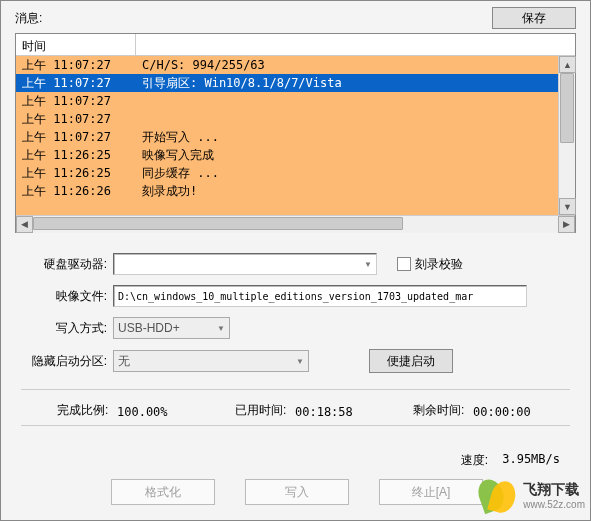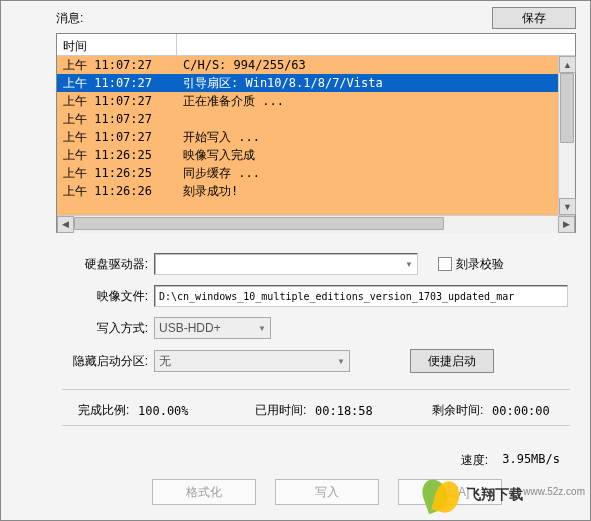--- a/index.html
+++ b/index.html
@@ -12,21 +12,20 @@
     position: relative;
     overflow: hidden;
   }
   .window {
     background: #f4f4f4;
     border: 1px solid #888;
     width: 591px;
     height: 521px;
     display: flex;
     flex-direction: column;
-    padding-left: 41px;
   }
   .topbar {
     display: flex;
     align-items: center;
     padding: 6px 14px 4px 14px;
   }
   .topbar-label {
     flex: 0 0 auto;
   }
   .topbar-spacer { flex: 1; }
@@ -150,38 +149,39 @@
     font-size: 12px;
     margin-left: 60px;
   }
   .divider {
     border: none;
     border-top: 1px solid #ccc;
     margin: 6px 20px;
   }
   .progress-row {
     display: flex;
-    align-items: center;
+    align-items: flex-end;
     padding: 6px 20px 0 36px;
     font-size: 12px;
+    margin-left: 20px;
   }
   .progress-row .pg-label { min-width: 60px; }
   .progress-row .pg-val { min-width: 78px; font-family: monospace; text-align: left;}
   .speed-row {
     display: flex;
     justify-content: flex-end;
     padding: 20px 30px 4px 20px;
   }
   .speed-row .sp-label { margin-right: 14px; }
   .speed-row .sp-val { font-family: monospace; }
   .bottom-buttons {
     display: flex;
     justify-content: flex-start;
     padding: 6px 0 10px 110px;
-    gap: 19px;
+    gap: 30px;
   }
   .bottom-btn {
     width: 104px; height: 26px;
     background: #fafafa;
     border: 1px solid #bbb;
     color: #a0a0a0;
     font-size: 12px;
   }
   .watermark {
     position: absolute;
@@ -195,21 +195,21 @@
     width: 40px; height: 40px;
     position: relative;
   }
   .watermark .leaf1, .watermark .leaf2 {
     position: absolute; width: 24px; height: 32px;
     border-radius: 50% 50% 50% 0;
   }
   .watermark .leaf1 { background: #8bc34a; left: 0; top: 4px; transform: rotate(-20deg); }
   .watermark .leaf2 { background: #ffc107; left: 12px; top: 6px; transform: rotate(15deg); opacity: 0.9; }
   .watermark .txt {
-    display: flex; flex-direction: row; margin-left: 4px;
+    display: flex; flex-direction: column; margin-left: 4px;
   }
   .watermark .txt .line1 { font-size: 14px; font-weight: bold; color: #333; font-family: "Microsoft YaHei", sans-serif;}
   .watermark .txt .line2 { font-size: 10px; color: #888; }
 </style>
 </head>
 <body>
 
 <div class="window">
 
   <div class="topbar">
@@ -228,21 +228,20 @@
             <div class="log-row">
               <span class="t">上午 11:07:27</span>
               <span class="e">C/H/S: 994/255/63</span>
             </div>
             <div class="log-row sel">
               <span class="t">上午 11:07:27</span>
               <span class="e">引导扇区: Win10/8.1/8/7/Vista</span>
             </div>
             <div class="log-row">
               <span class="t">上午 11:07:27</span>
-              <span class="e">正在准备介质 ...</span>
             </div>
             <div class="log-row">
               <span class="t">上午 11:07:27</span>
             </div>
             <div class="log-row">
               <span class="t">上午 11:07:27</span>
               <span class="e">开始写入 ...</span>
             </div>
             <div class="log-row">
               <span class="t">上午 11:26:25</span>

